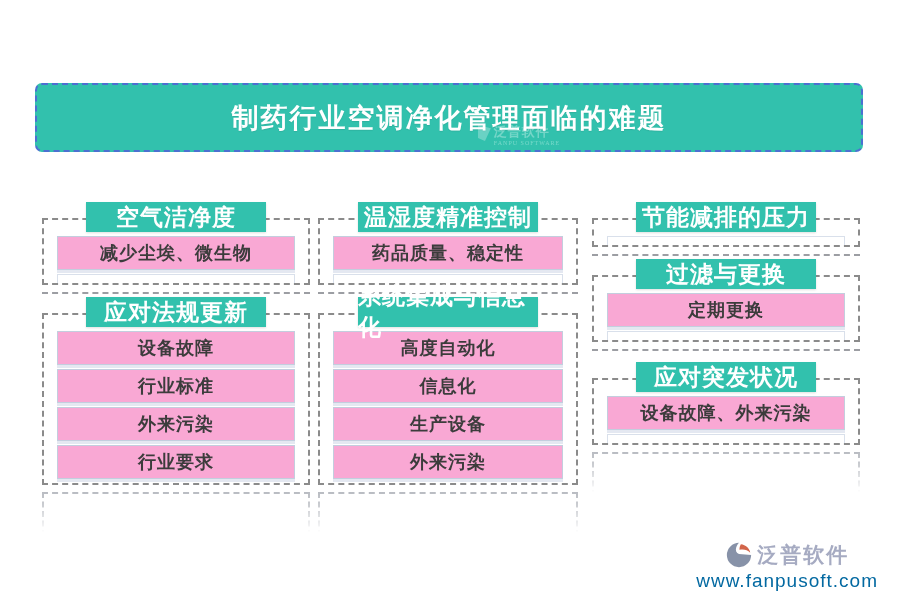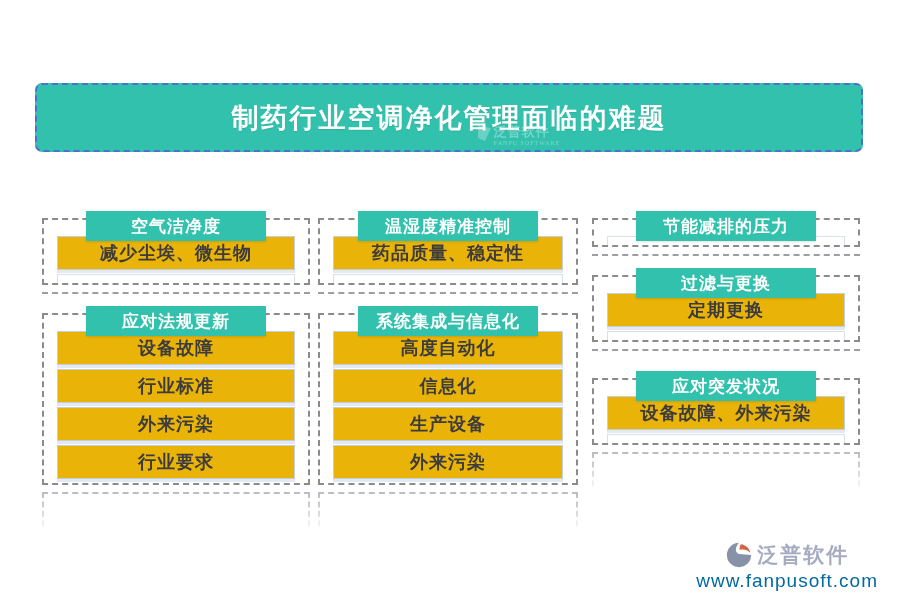--- a/index.html
+++ b/index.html
@@ -60,38 +60,37 @@
     left: 0; right: 0; bottom: -9px;
     border-top: 2px dashed #9C9EA3;
   }
   .group-header {
     position: absolute;
     top: 0; left: 50%;
     transform: translateX(-50%);
     width: 180px; height: 30px;
     background: #32C1AD;
     color: #ffffff;
-    font-size: 17px; font-weight: bold;
+    font-size: 23px; font-weight: bold;
     letter-spacing: 1px;
     display: flex; align-items: center; justify-content: center;
     z-index: 2;
     box-shadow: 0 1px 2px rgba(0,0,0,0.12);
-    margin-top: 9px;
   }
   .group-box {
     border: 2px dashed #8B8B8B;
     background: #ffffff;
     padding: 16px 13px 0 13px;
     position: relative;
     z-index: 1;
   }
   .item {
     height: 34px;
     margin: 0 0 4px 0;
-    background: #eab308;
+    background: #f9a8d4;
     border: 1px solid #C3CEDE;
     box-shadow: 0 3px 0 #E4E8F1;
     display: flex; align-items: center; justify-content: center;
     font-size: 18px; font-weight: bold;
     color: #3C3C3C;
     letter-spacing: 1px;
   }
   .item-sliver {
     height: 9px;
     background: #ffffff;

